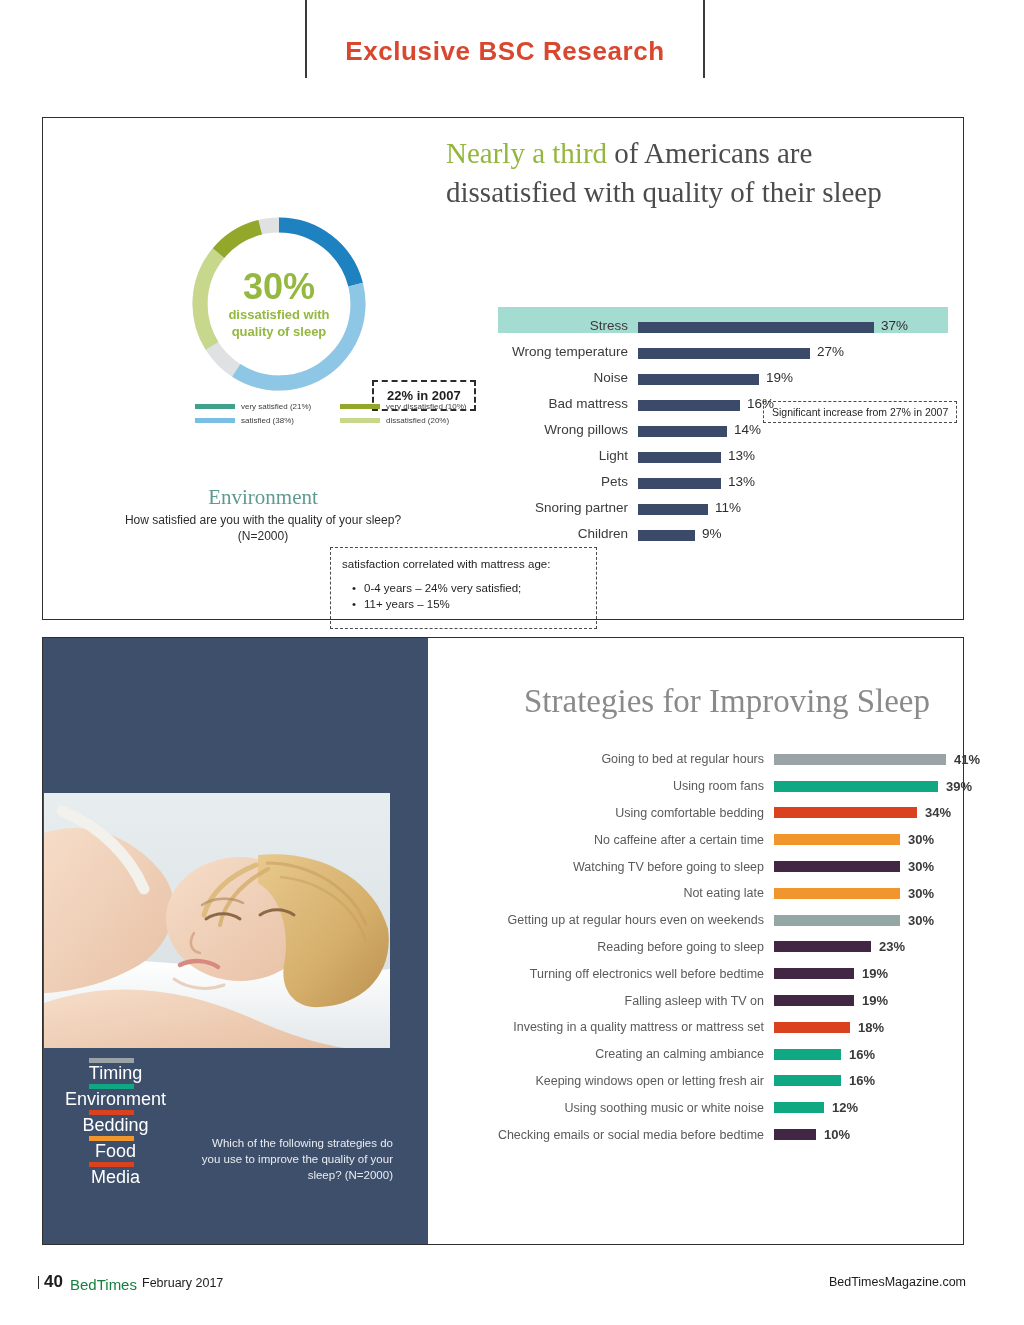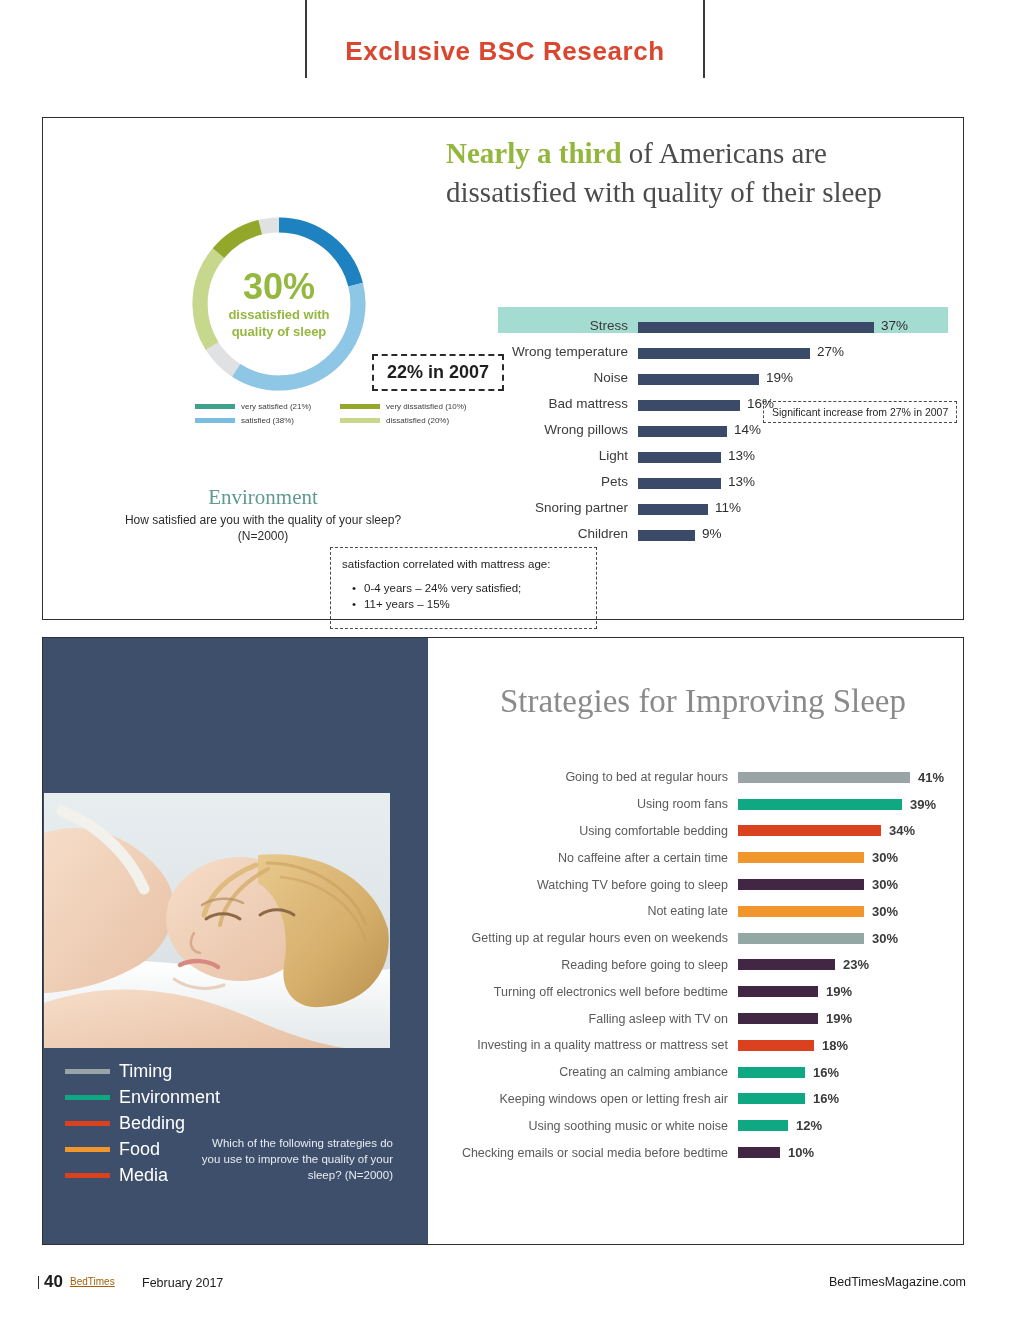--- a/index.html
+++ b/index.html
@@ -28,38 +28,38 @@
     width:922px; height:503px;
     background:#ffffff; border:1px solid #2f2f2f;
     box-sizing:border-box;
   }
 
   .p1-title {
     position:absolute; left:403px; top:16px; width:470px;
     font-family:"Liberation Serif", serif;
     font-size:29px; line-height:39px; color:#4c4c4c;
   }
-  .p1-title .hl { color:#93b63d; font-weight:bold; }
+  .p1-title .hl { color:#93b63d; font-weight:normal; }
 
   
   .donut-wrap { position:absolute; left:141px; top:91px; width:190px; height:190px; }
   .donut-center {
     position:absolute; left:0; top:0; width:190px; height:190px;
     display:flex; flex-direction:column; align-items:center; justify-content:center;
     color:#94b840;
   }
   .donut-big { font-size:36px; font-weight:bold; line-height:38px; }
   .donut-sub { font-size:13px; font-weight:bold; line-height:17px; text-align:center; }
 
   
   .callout-2007 {
-    position:absolute; left:329px; top:236px;
+    position:absolute; left:329px; top:262px;
     padding:6px 13px;
     border:2px dashed #2b2b2b;
-    font-size:18px; font-weight:bold; color:#1e1e1e;
+    font-size:13px; font-weight:bold; color:#1e1e1e;
   }
 
   
   .donut-legend { position:absolute; left:152px; top:284px; width:290px; }
   .dl-row { display:flex; margin-bottom:5px; }
   .dl-item { display:flex; align-items:center; width:145px; }
   .dl-swatch { width:40px; height:5px; margin-right:6px; flex:none; }
   .dl-text { font-size:8px; color:#3d3d3d; white-space:nowrap; }
 
   
@@ -129,53 +129,53 @@
   }
   
   .p2-photo {
     position:absolute; left:1px; top:155px; width:346px; height:255px;
     overflow:hidden; background:#dfe6e8;
   }
   .photo-svg { display:block; width:346px; height:255px; }
 
   
   .p2-legend { position:absolute; left:22px; top:420px; }
-  .pl-row { display:flex; align-items:center; height:26px; }
+  .pl-row { display:flex; align-items:center; height:26px;flex-direction:column; }
   .pl-swatch { width:45px; height:5px; margin-right:9px; flex:none; }
   .pl-text { font-size:18px; color:#ffffff; }
 
   .p2-caption {
     position:absolute; left:150px; top:497px; width:200px;
     text-align:right;
     font-size:11.5px; line-height:16px; color:#e9ecf1;
   }
 
   .p2-title {
-    position:absolute; left:410px; top:45px; width:500px;
+    position:absolute; left:434px; top:45px; width:500px;
     text-align:center;
     font-family:"Liberation Serif", serif;
     font-size:33px; color:#8a8a8a;
   }
 
   
-  .strat-chart { position:absolute; left:385px; top:126px; width:535px; }
+  .strat-chart { position:absolute; left:385px; top:108px; width:535px;padding-left:36px; }
   .st-row { display:flex; align-items:center; height:26.8px; }
   .st-label {
     width:310px; text-align:right; padding-right:10px;
     font-size:12.5px; color:#5a5a5a; box-sizing:border-box;
     white-space:nowrap;
   }
   .st-bar { height:11px; flex:none; }
   .st-val { font-size:13px; font-weight:bold; color:#3a3a3a; margin-left:8px; white-space:nowrap; }
 
   
   .footer { position:absolute; left:0; top:1270px; width:1024px; height:40px; }
   .f-tick { position:absolute; left:38px; top:6px; width:1px; height:13px; background:#2b2b2b; }
   .f-page { position:absolute; left:44px; top:2px; font-size:17px; font-weight:bold; color:#1c1c1c; }
-  .f-mag  { position:absolute; left:70px; top:6px; font-size:10px; color:#a16207;text-decoration:underline; }
+  .f-mag  { position:absolute; left:70px; top:6px; font-size:15px; color:#15803d; }
   .f-date { position:absolute; left:142px; top:6px; font-size:12.5px; color:#1c1c1c; }
   .f-site { position:absolute; right:58px; top:5px; font-size:12.5px; color:#1c1c1c; }
 </style>
 </head>
 <body>
 
 <div class="header">
   <div class="header-rule-left"></div>
   <div class="header-rule-right"></div>
   <div class="header-title">Exclusive BSC Research</div>

